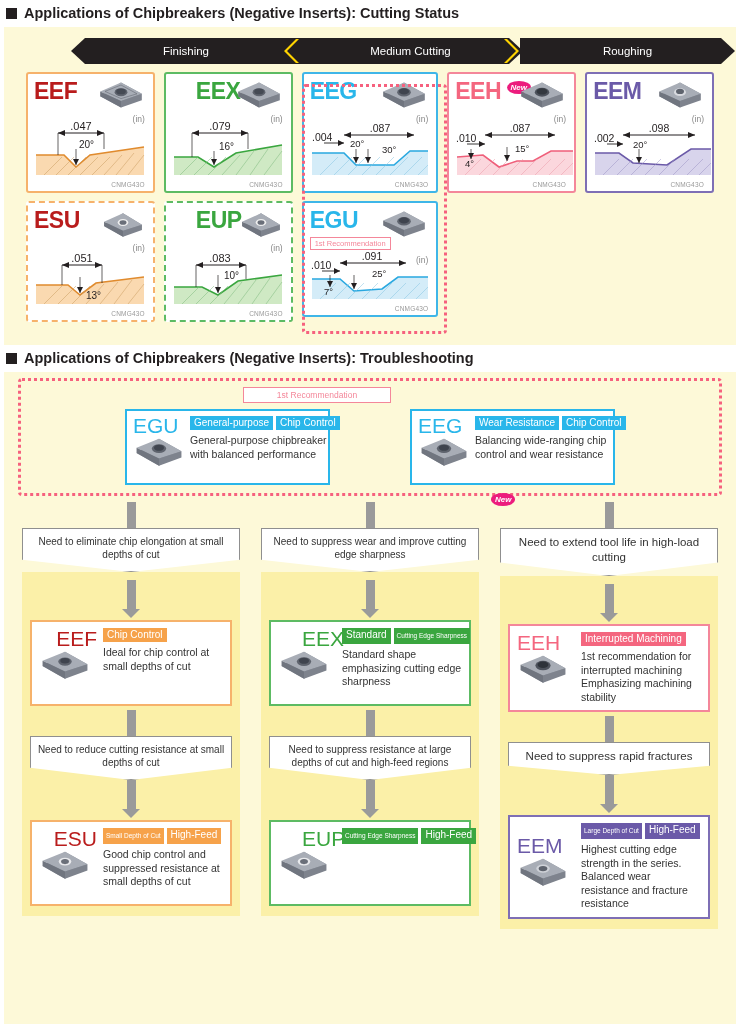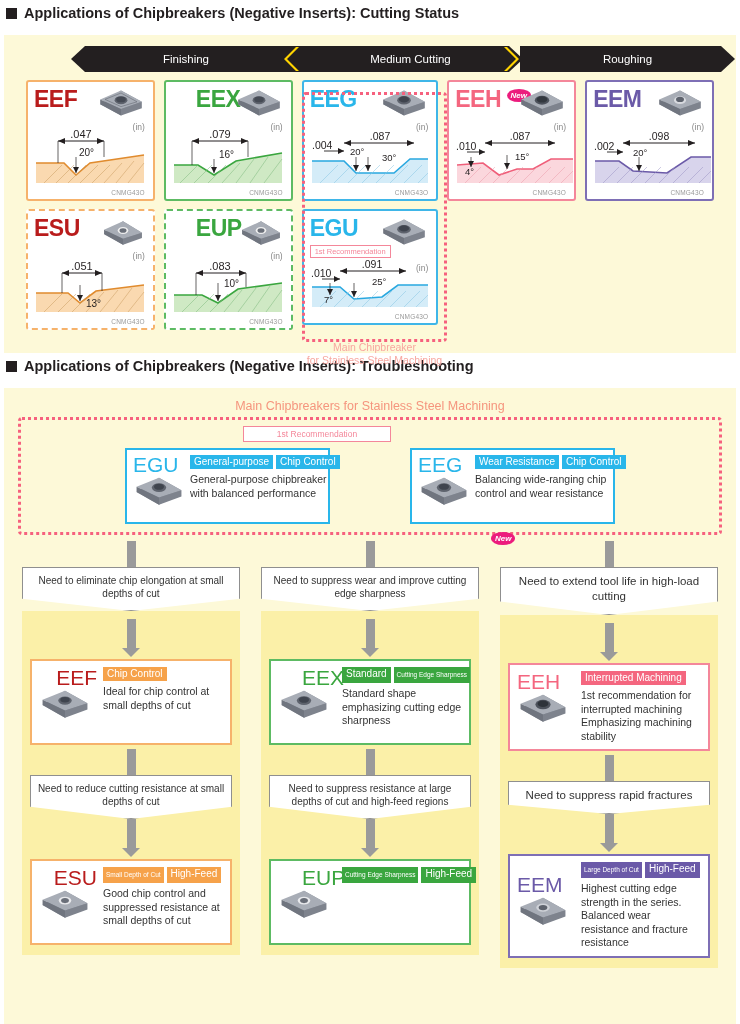--- a/index.html
+++ b/index.html
@@ -8,21 +8,21 @@
     background: #ffffff;
     font-family: "Liberation Sans", sans-serif;
     color: #231f20;
     overflow: hidden;
   }
 
   
   .sec-head {
     display: flex; align-items: center; gap: 7px;
     font-size: 14.5px; font-weight: bold; color: #231f20;
-    padding: 5px 0 14px 6px;
+    padding: 5px 0 6px 6px;
   }
   .sec-head .sq {
     width: 11px; height: 11px; background: #231f20; display: inline-block;
   }
 
   
   .panel {
     background: #fdf9d8;
     margin: 0 4px;
     position: relative;
@@ -243,24 +243,20 @@
       <svg width="17" height="24" viewBox="0 0 17 24">
           <path d="M3 0 L15 12 L3 24 L0 24 L12 12 L0 0 Z" fill="#ffd400"></path>
         </svg>
     </div>
     <div class="lbl lblF">Finishing</div>
     <div class="lbl lblM">Medium Cutting</div>
     <div class="lbl lblR">Roughing</div>
   </div>
 
   <div class="dotbox"></div>
-  <div class="dotcap">
-    <div>Main Chipbreaker</div>
-    <div>for Stainless Steel Machining</div>
-  </div>
 
   <div class="cards-row">
 
     <div class="col">
       <div class="card c-eef">
         <span class="code eef">EEF</span>
         <svg class="insert" viewBox="0 0 60 42">
           <polygon points="30,3 56,17 30,34 4,20" fill="#8d929c"></polygon>
           <polygon points="30,3 56,17 30,26 4,14" fill="#a8adb6"></polygon>
           <polygon points="4,14 30,26 30,34 4,20" fill="#70757f"></polygon>
@@ -578,21 +574,20 @@
 
   </div>
 </div>
 
 <div class="sec-head">
   <span class="sq"></span>
   <span>Applications of Chipbreakers (Negative Inserts): Troubleshooting</span>
 </div>
 
 <div class="panel panel2">
-  <div class="p2title">Main Chipbreakers for Stainless Steel Machining</div>
 
   <div class="mainbox">
     <div class="rec-tab">1st Recommendation</div>
     <div class="topcards">
 
       <div class="tcard">
         <div class="tc-left">
           <div class="code egu">EGU</div>
           <svg width="52" height="36" viewBox="0 0 58 40">
             <polygon points="29,3 54,17 29,33 4,19" fill="#8d929c"></polygon>

